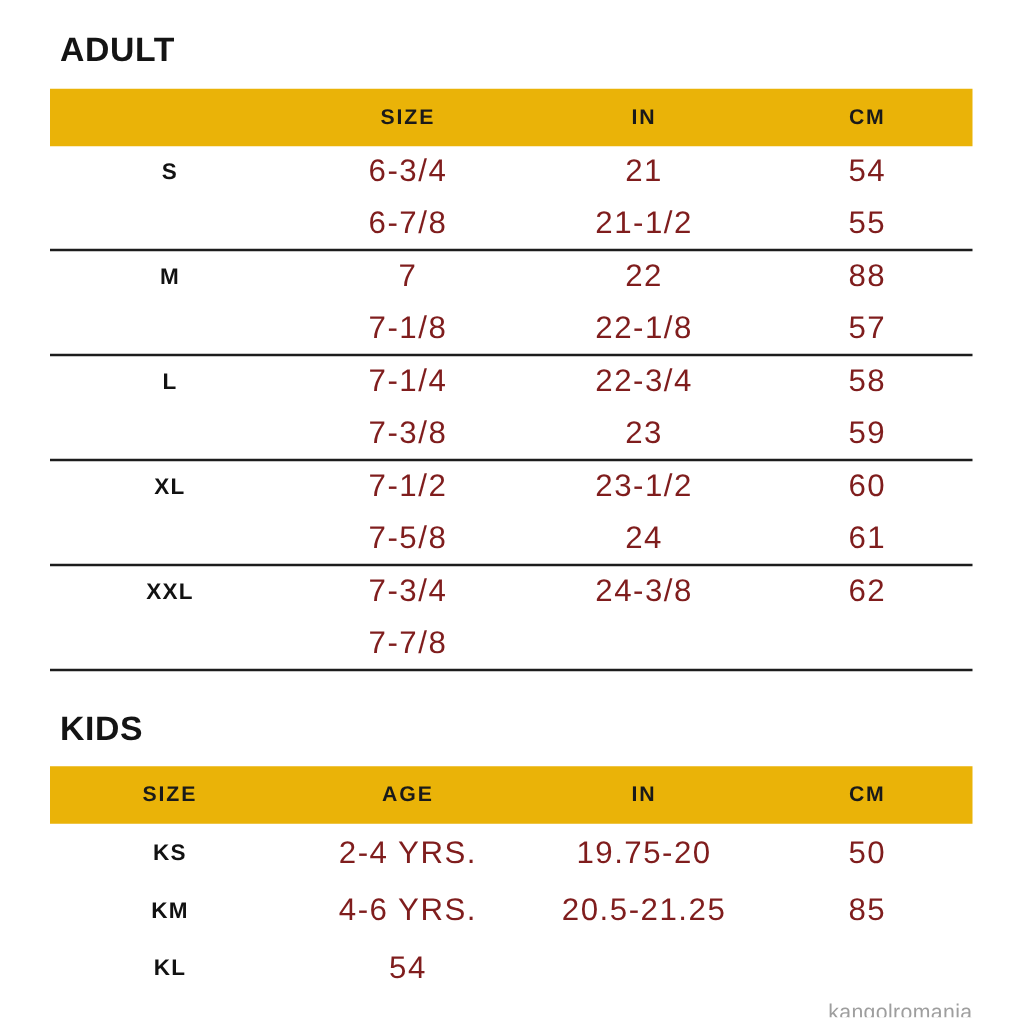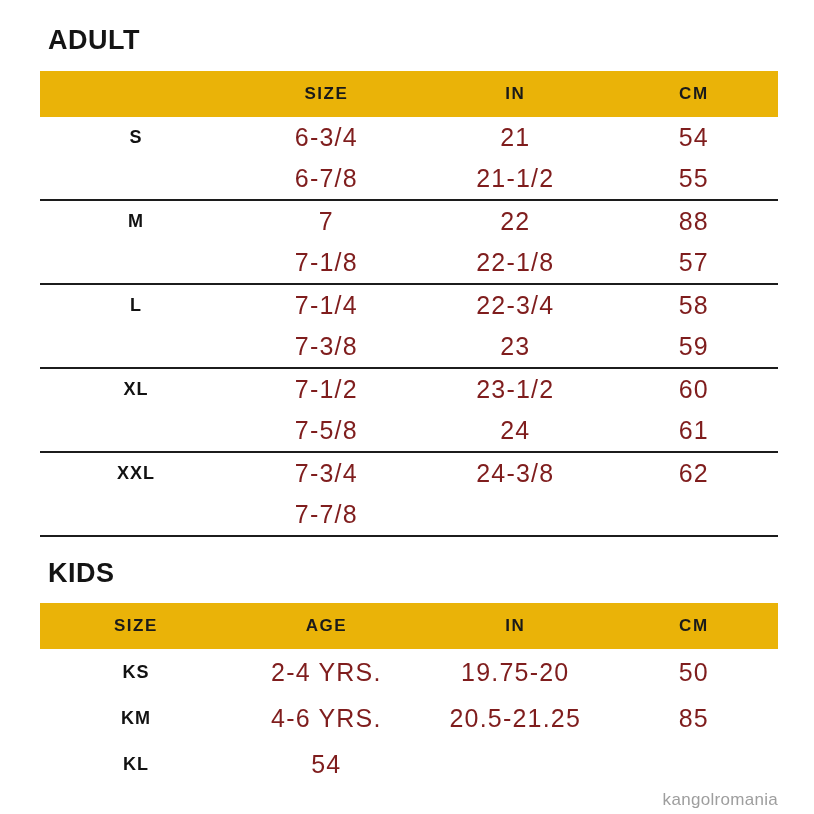--- a/index.html
+++ b/index.html
@@ -19,21 +19,21 @@
   }
   .section-title {
     font-size: 27px;
     font-weight: bold;
     color: #141414;
     letter-spacing: 0.5px;
     margin: 0 0 15px 8px;
     line-height: 1.1;
   }
   .kids-title {
-    margin-top: 22px;
+    margin-top: 32px;
   }
   .grid-row {
     display: grid;
     grid-template-columns: 26% 25.6% 25.6% 22.8%;
     align-items: center;
     text-align: center;
   }
   .thead {
     height: 46px;
     background: #eab308;

